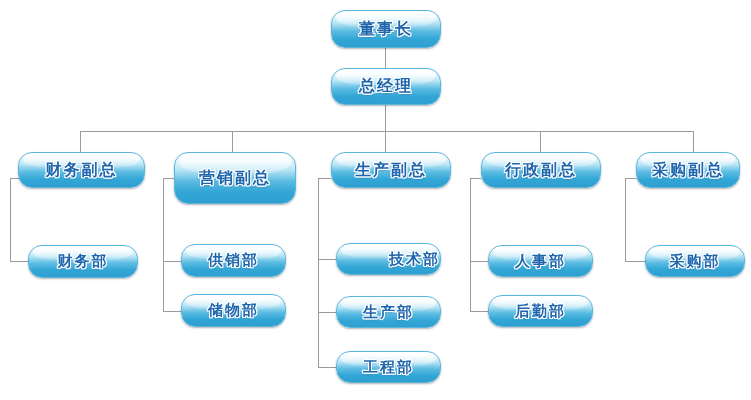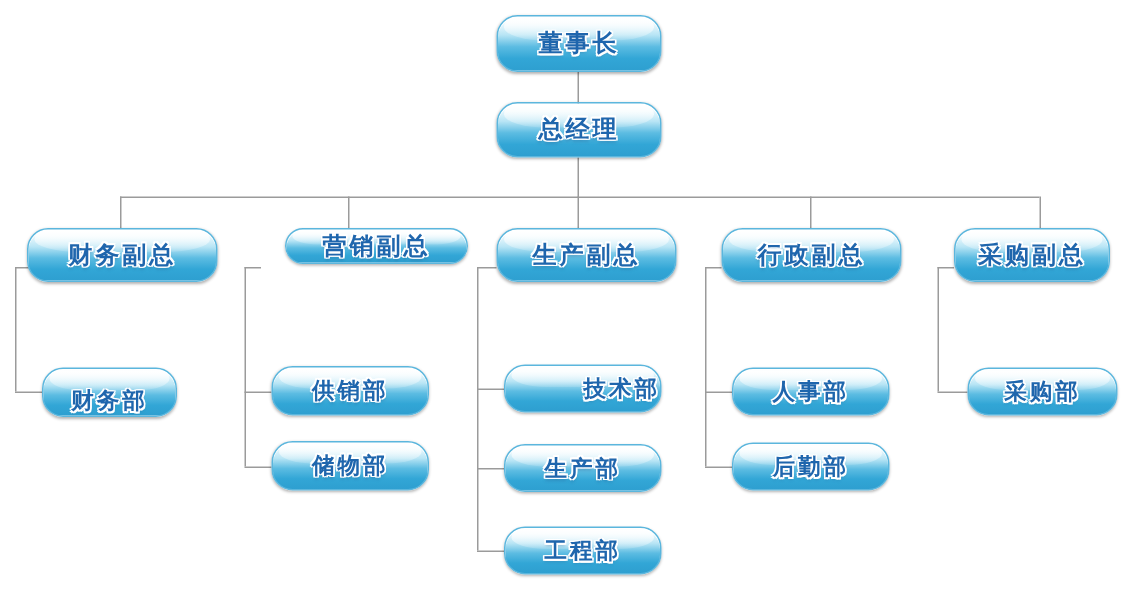--- a/index.html
+++ b/index.html
@@ -111,37 +111,37 @@
   </div>
 
   <div class="node" style="left:331px;top:68px;width:110px;height:37px;">
     <span class="label">总经理</span>
   </div>
 
   <div class="node" style="left:18px;top:152px;width:127px;height:36px;">
     <span class="label">财务副总</span>
   </div>
 
-  <div class="node" style="left:190px;top:152px;width:122px;height:24px;">
+  <div class="node" style="left:174px;top:152px;width:122px;height:52px;">
     <span class="label">营销副总</span>
   </div>
 
   <div class="node" style="left:331px;top:152px;width:120px;height:36px;">
     <span class="label">生产副总</span>
   </div>
 
   <div class="node" style="left:481px;top:152px;width:120px;height:36px;">
     <span class="label">行政副总</span>
   </div>
 
   <div class="node" style="left:636px;top:152px;width:104px;height:36px;">
     <span class="label">采购副总</span>
   </div>
 
-  <div class="node small" style="left:28px;top:245px;width:90px;height:33px;align-items:flex-end;">
+  <div class="node small" style="left:28px;top:245px;width:110px;height:33px;">
     <span class="label">财务部</span>
   </div>
 
   <div class="node small" style="left:181px;top:244px;width:105px;height:33px;">
     <span class="label">供销部</span>
   </div>
 
   <div class="node small" style="left:181px;top:294px;width:105px;height:33px;">
     <span class="label">储物部</span>
   </div>

